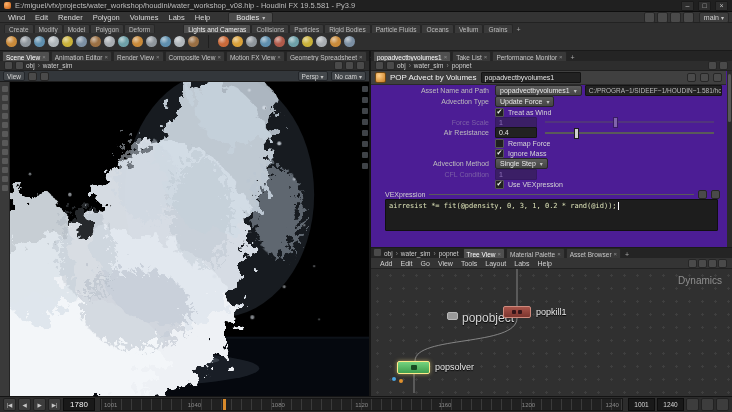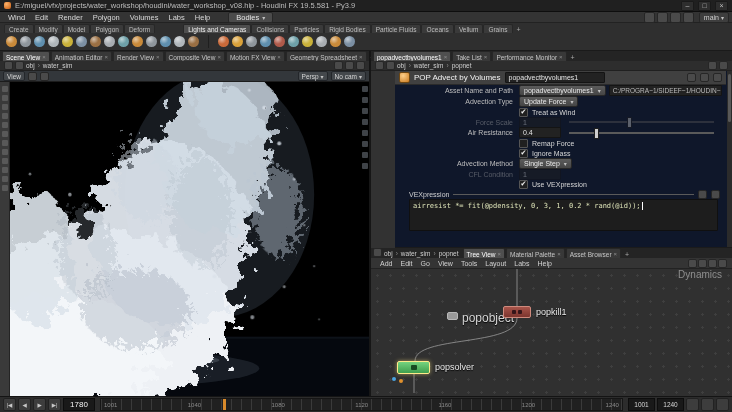--- a/index.html
+++ b/index.html
@@ -57,21 +57,21 @@
   .vphead{height:10px;background:#33373b;display:flex;align-items:center;gap:3px;padding:0 3px;border-bottom:1px solid #1c1c1c;}
   .vpchip{display:flex;align-items:center;gap:2px;background:#44484c;border:1px solid #23262a;border-radius:2px;height:8px;padding:0 3px;font-size:6.5px;color:#d5d5d5;}
   .vpbody{flex:1;display:flex;min-height:0;}
   .vptools{width:9px;background:#3a3a3a;display:flex;flex-direction:column;align-items:center;gap:3px;padding-top:4px;border-right:1px solid #242424;}
   .vptool{width:6px;height:6px;background:#595959;border-radius:1px;}
   .vpcanvas{flex:1;position:relative;background:#000;overflow:hidden;}
   .vpright{position:absolute;right:1px;top:4px;display:flex;flex-direction:column;gap:5px;z-index:3;}
   .vpright .vptool{background:#4a4f55;opacity:.85;}
 
   
-  .params{height:176px;background:#0f172a;position:relative;padding-right:6px;border-bottom:1px solid #1b1b1b;margin-left:24px;}
+  .params{height:176px;background:#4c1d95;position:relative;padding-right:6px;border-bottom:1px solid #1b1b1b;}
   .phead{height:13px;display:flex;align-items:center;gap:4px;padding:0 4px;background:#404040;border-bottom:1px solid #2a2a2a;}
   .nodeicon{width:9px;height:9px;border-radius:2px;background:radial-gradient(circle at 35% 30%,#ffd08a,#c97a1f);border:1px solid #6e4712;}
   .ptype{font-size:8px;color:#f2f2f2;white-space:nowrap;}
   .fld{background:#222;border:1px solid #141414;color:#e4e4e4;height:9px;padding:0 3px;font-size:7px;display:inline-flex;align-items:center;border-radius:1px;white-space:nowrap;overflow:hidden;}
   .namefld{width:92px;}
   .prow{height:11px;display:flex;align-items:center;padding-right:4px;}
   .prow.short{height:10px;}
   .plabel{width:118px;text-align:right;padding-right:6px;color:#bdbdbd;font-size:7px;white-space:nowrap;flex:none;}
   .sel{background:linear-gradient(#5c5c5c,#454545);border:1px solid #262626;border-radius:2px;padding:0 4px;height:9px;display:inline-flex;align-items:center;gap:4px;color:#e8e8e8;font-size:7px;white-space:nowrap;}
   .chev{font-size:6px;color:#c2c2c2;}
@@ -91,21 +91,21 @@
   @keyframes blink{50%{opacity:0;}}
   .pscroll{position:absolute;right:0;top:0;bottom:0;width:5px;background:#2b2b2b;}
   .pthumb{position:absolute;left:1px;right:1px;top:3px;height:48px;background:#585858;border-radius:2px;}
 
   
   .net{flex:1;display:flex;flex-direction:column;min-height:0;}
   .netmenus{height:10px;background:#343434;display:flex;align-items:center;gap:1px;padding:0 5px;border-bottom:1px solid #222;}
   .netmenu{font-size:7px;color:#d2d2d2;padding:0 4px;}
   .netcanvas{flex:1;position:relative;background-color:#303030;
     background-image:radial-gradient(circle,rgba(255,255,255,.07) 1px,transparent 1.3px);background-size:13px 13px;overflow:hidden;}
-  .ctxlabel{position:absolute;right:10px;top:0;font-size:10px;color:#8f8f8f;}
+  .ctxlabel{position:absolute;right:10px;top:6px;font-size:10px;color:#8f8f8f;}
   .wires{position:absolute;inset:0;width:100%;height:100%;}
   .node{position:absolute;border-radius:2px;box-sizing:border-box;}
   .nlabel{position:absolute;font-size:12px;color:#e8e8e8;white-space:nowrap;text-shadow:0 1px 1px #000;}
   .n-popobject{left:76px;top:43px;width:11px;height:8px;background:#9a9a9a;border:1px solid #b8b8b8;}
   .l-popobject{left:91px;top:42px;color:#d5d5d5;}
   .n-popkill{left:132px;top:37px;width:28px;height:12px;background:linear-gradient(#a8544a,#7c352e);border:1px solid #cf8a7d;display:flex;align-items:center;justify-content:center;gap:2px;}
   .n-popkill i{width:4px;height:4px;background:#35161a;border-radius:1px;}
   .l-popkill{left:165px;top:38px;font-size:9px;}
   .n-popsolver{left:26px;top:92px;width:33px;height:13px;background:linear-gradient(#74d37e,#3f9e4e);border:1px solid #ffe98a;box-shadow:0 0 4px rgba(255,230,130,.55);display:flex;align-items:center;justify-content:center;}
   .n-popsolver i{width:6px;height:5px;background:#174a22;border-radius:1px;}

